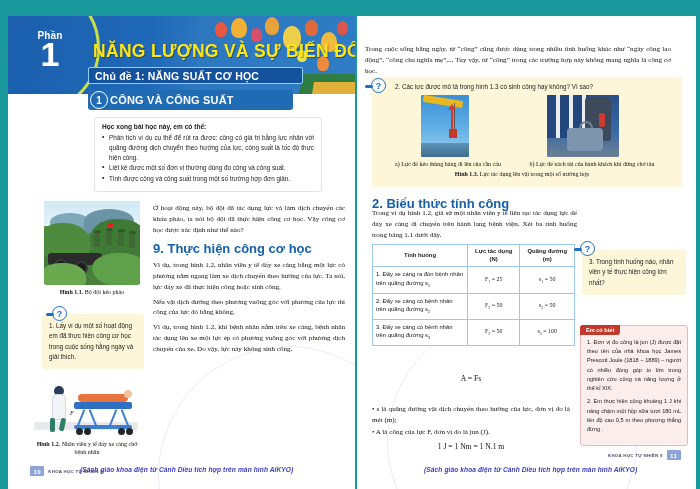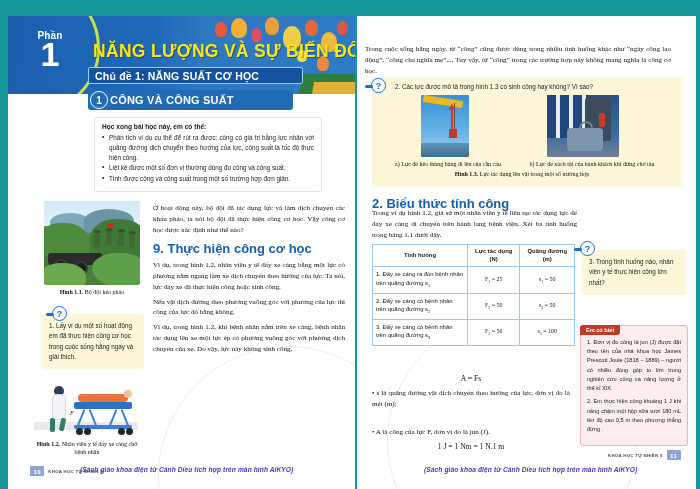--- a/index.html
+++ b/index.html
@@ -450,21 +450,21 @@
       </tr>
     </tbody>
   </table>
 
   <div class="q-icon" style="left:580px; top:241px;">?</div>
   <div class="q3-box">
     <div class="q-text">3. Trong tình huống nào, nhân viên y tế thực hiện công lớn nhất?</div>
   </div>
 
   <div class="formula" style="position:absolute; left:372px; top:362px; width:198px;margin-top:12px;">A = Fs</div>
-  <div class="bullet-line" style="position:absolute; left:372px; top:388px; width:198px;">• s là quãng đường vật dịch chuyển theo hướng của lực, đơn vị đo là mét (m);</div>
+  <div class="bullet-line" style="position:absolute; left:372px; top:404px; width:198px;">• s là quãng đường vật dịch chuyển theo hướng của lực, đơn vị đo là mét (m);</div>
   <div class="bullet-line" style="position:absolute; left:372px; top:427px; width:198px;">• A là công của lực F, đơn vị đo là jun (J).</div>
   <div class="formula" style="position:absolute; left:372px; top:442px; width:198px;">1 J = 1 Nm = 1 N.1 m</div>
 
   <div class="ecb">
     <div class="ecb-title">Em có biết</div>
     <p>1. Đơn vị đo công là jun (J) được đặt theo tên của nhà khoa học James Prescott Joule (1818 – 1889) – người có nhiều đóng góp to lớn trong nghiên cứu công và năng lượng ở thế kỉ XIX.</p>
     <p>2. Em thực hiện công khoảng 1 J khi nâng chậm một hộp sữa tươi 180 mL lên độ cao 0,5 m theo phương thẳng đứng .</p>
   </div>
 
   <div class="pg-num" style="left:608px; top:450px;">

